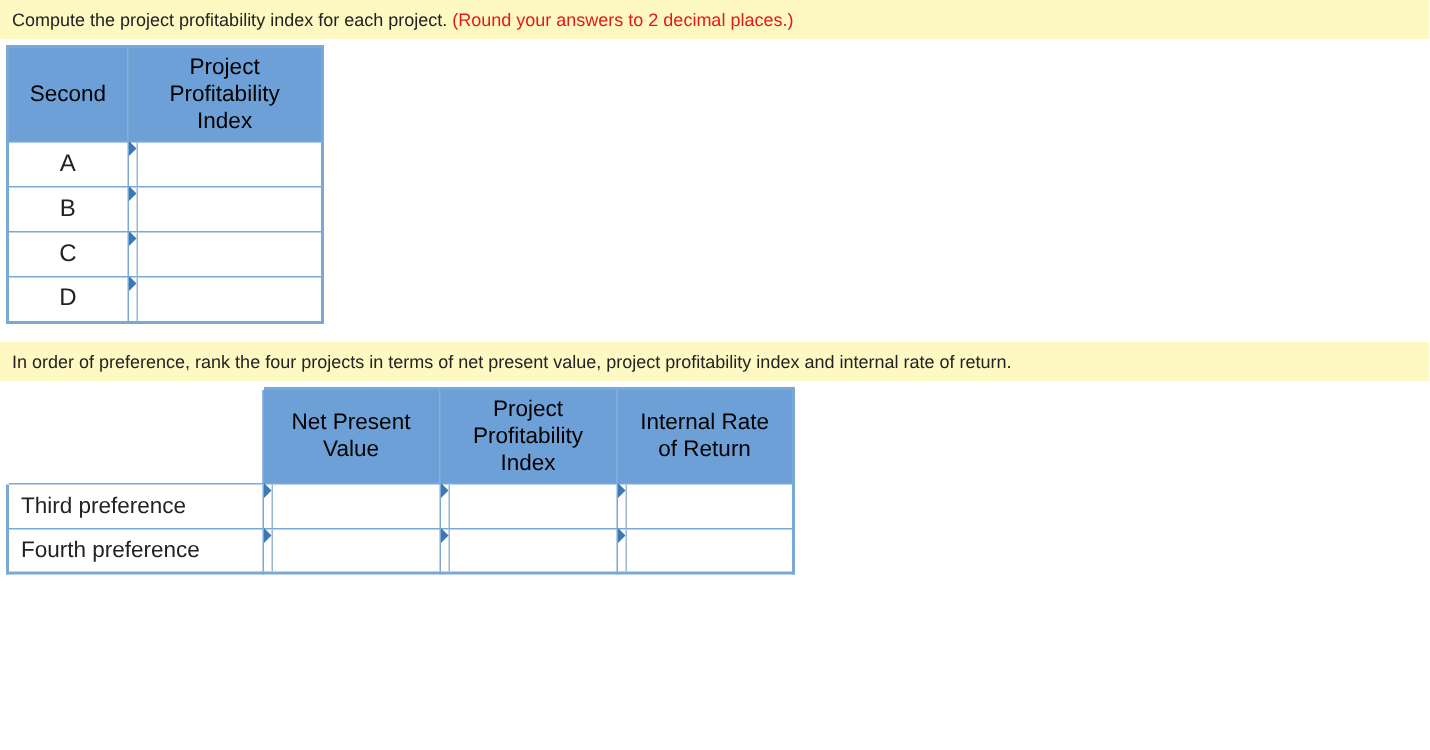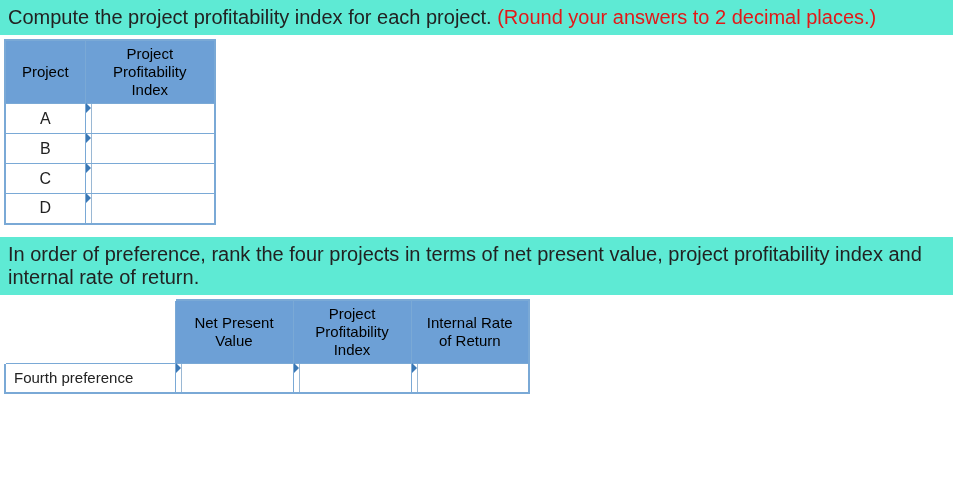--- a/index.html
+++ b/index.html
@@ -5,23 +5,23 @@
   * { box-sizing: border-box; }
   body {
     margin: 0;
     padding: 0;
     font-family: Arial, Helvetica, sans-serif;
     font-size: 15px;
     background: #fff;
     width: 953px;
   }
   .prompt {
-    background: #5eead4;
+    background: #fef9c3;
     padding: 6px 8px;
-    font-size: 20px;
+    font-size: 12px;
     color: #222;
     width: 953px;
     margin-bottom: 4px;
   }
   .prompt .red { color: #e31818; }
   table.grid {
     border-collapse: collapse;
     border: 2px solid #7aa9d6;
     margin: 4px 0 12px 4px;
   }
@@ -100,21 +100,21 @@
 <body>
 
 <div class="prompt">
   <span>Compute the project profitability index for each project.</span>
   <span class="red">(Round your answers to 2 decimal places.)</span>
 </div>
 
 <table class="grid t1">
   <tbody>
       <tr>
-    <th>Project</th>
+    <th>Second</th>
     <th>Project Profitability Index</th>
   </tr>
   <tr>
     <td class="label">A</td>
     <td>
           <div class="input-cell">
             <div class="marker"></div>
             <div class="field"></div>
           </div>
         </td>
@@ -153,20 +153,41 @@
 
 <table class="grid t2">
   <tbody>
       <tr>
     <th style="background:#fff;border-top:2px solid #fff;border-left:2px solid #fff;"></th>
     <th>Net Present Value</th>
     <th>Project Profitability Index</th>
     <th>Internal Rate of Return</th>
   </tr>
   <tr>
+    <td class="label-left">Third preference</td>
+    <td>
+          <div class="input-cell">
+            <div class="marker"></div>
+            <div class="field"></div>
+          </div>
+        </td>
+    <td>
+          <div class="input-cell">
+            <div class="marker"></div>
+            <div class="field"></div>
+          </div>
+        </td>
+    <td>
+          <div class="input-cell">
+            <div class="marker"></div>
+            <div class="field"></div>
+          </div>
+        </td>
+  </tr>
+  <tr>
     <td class="label-left">Fourth preference</td>
     <td>
           <div class="input-cell">
             <div class="marker"></div>
             <div class="field"></div>
           </div>
         </td>
     <td>
           <div class="input-cell">
             <div class="marker"></div>

